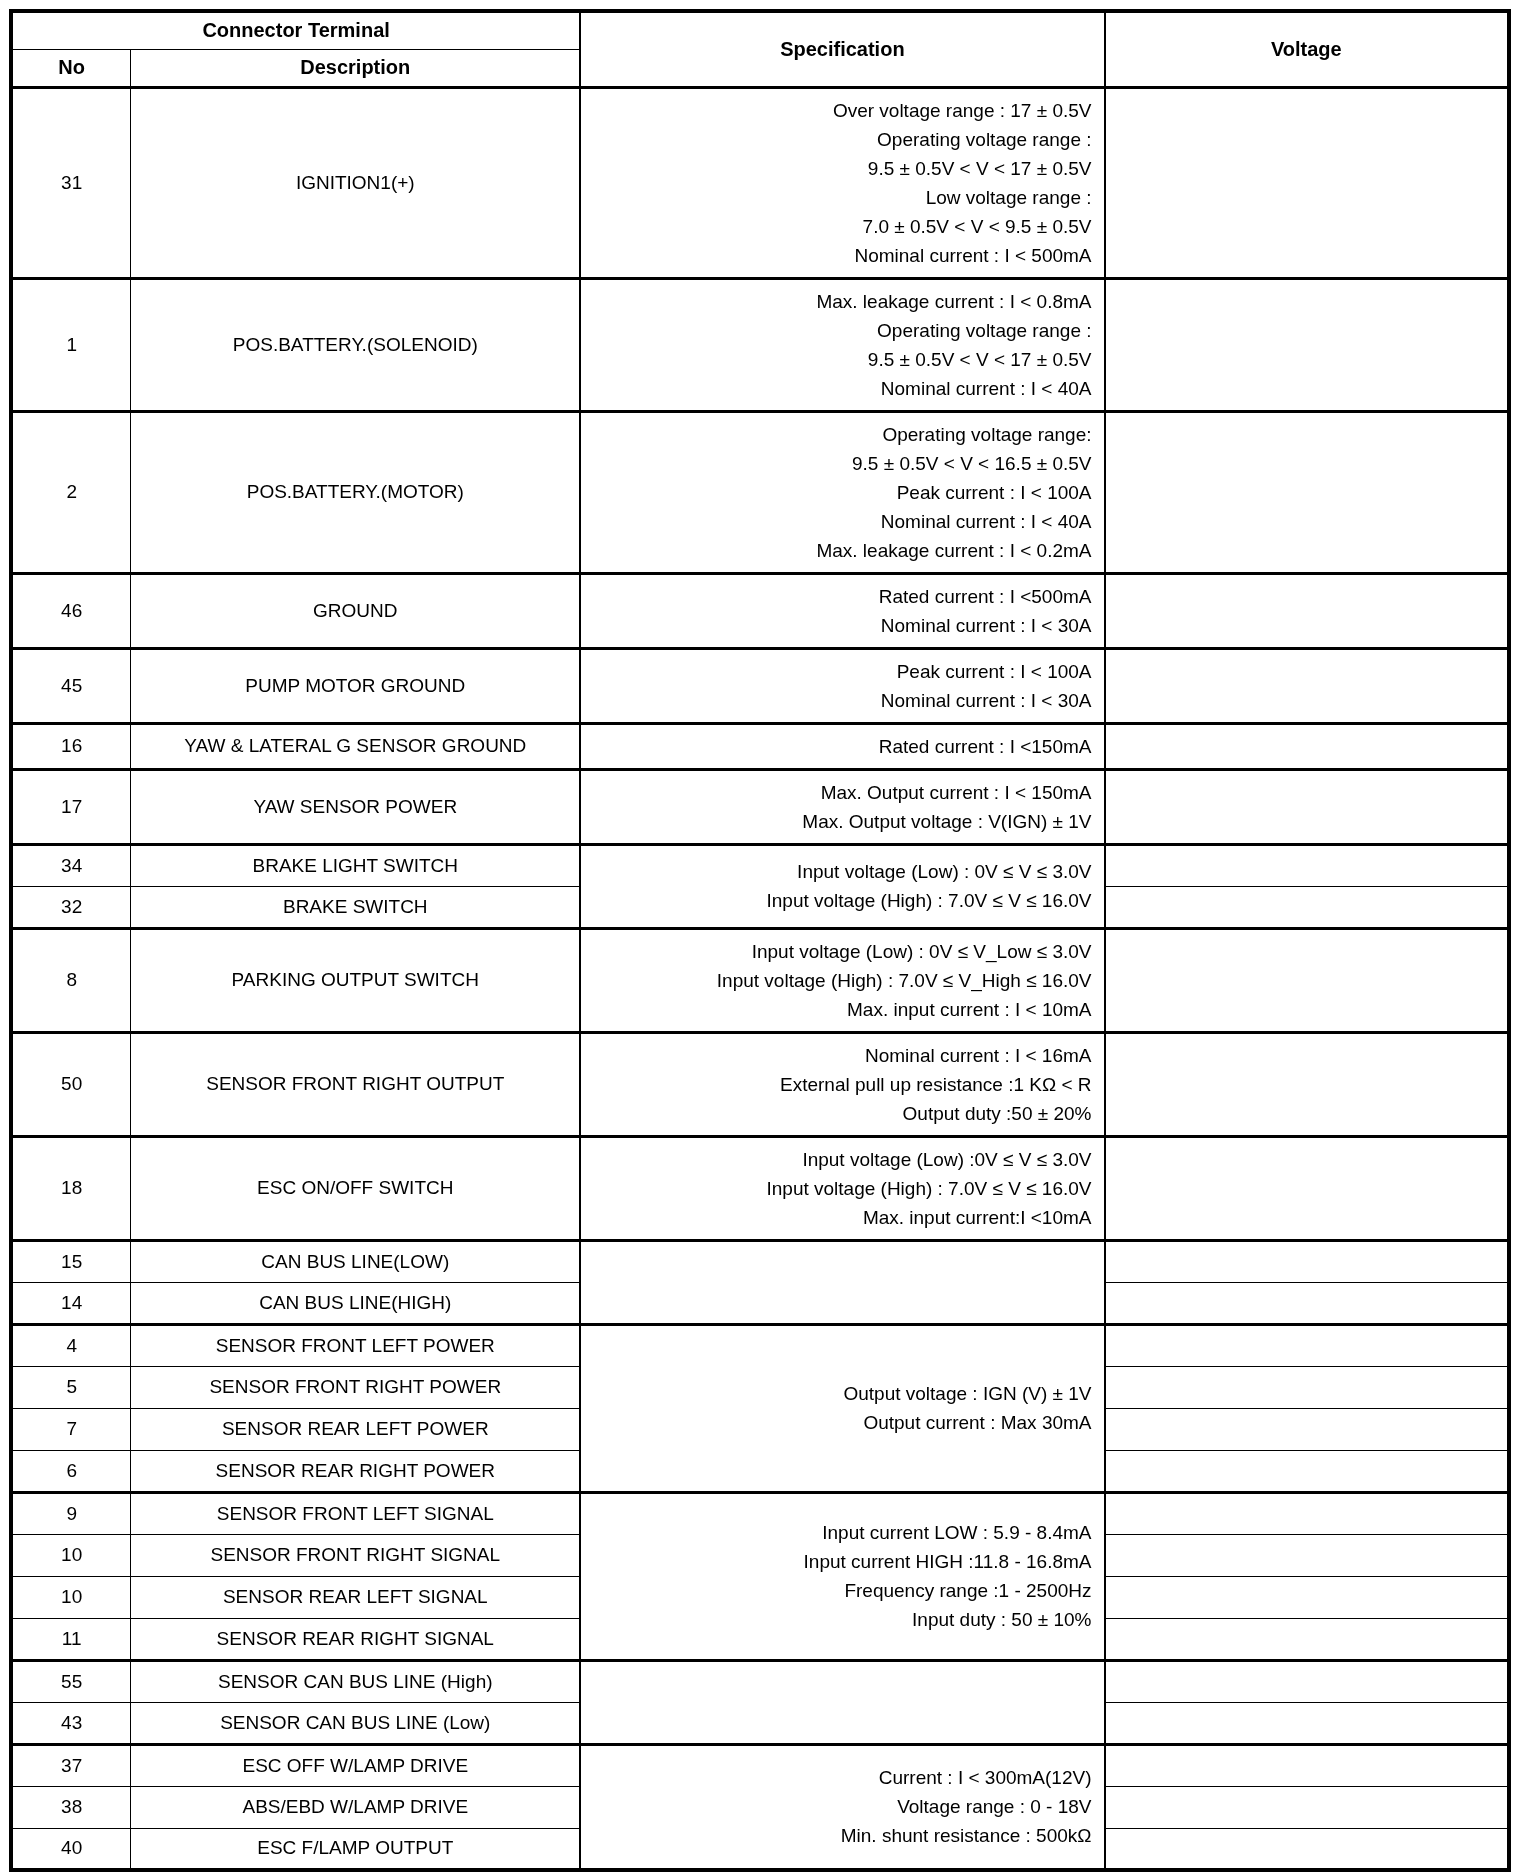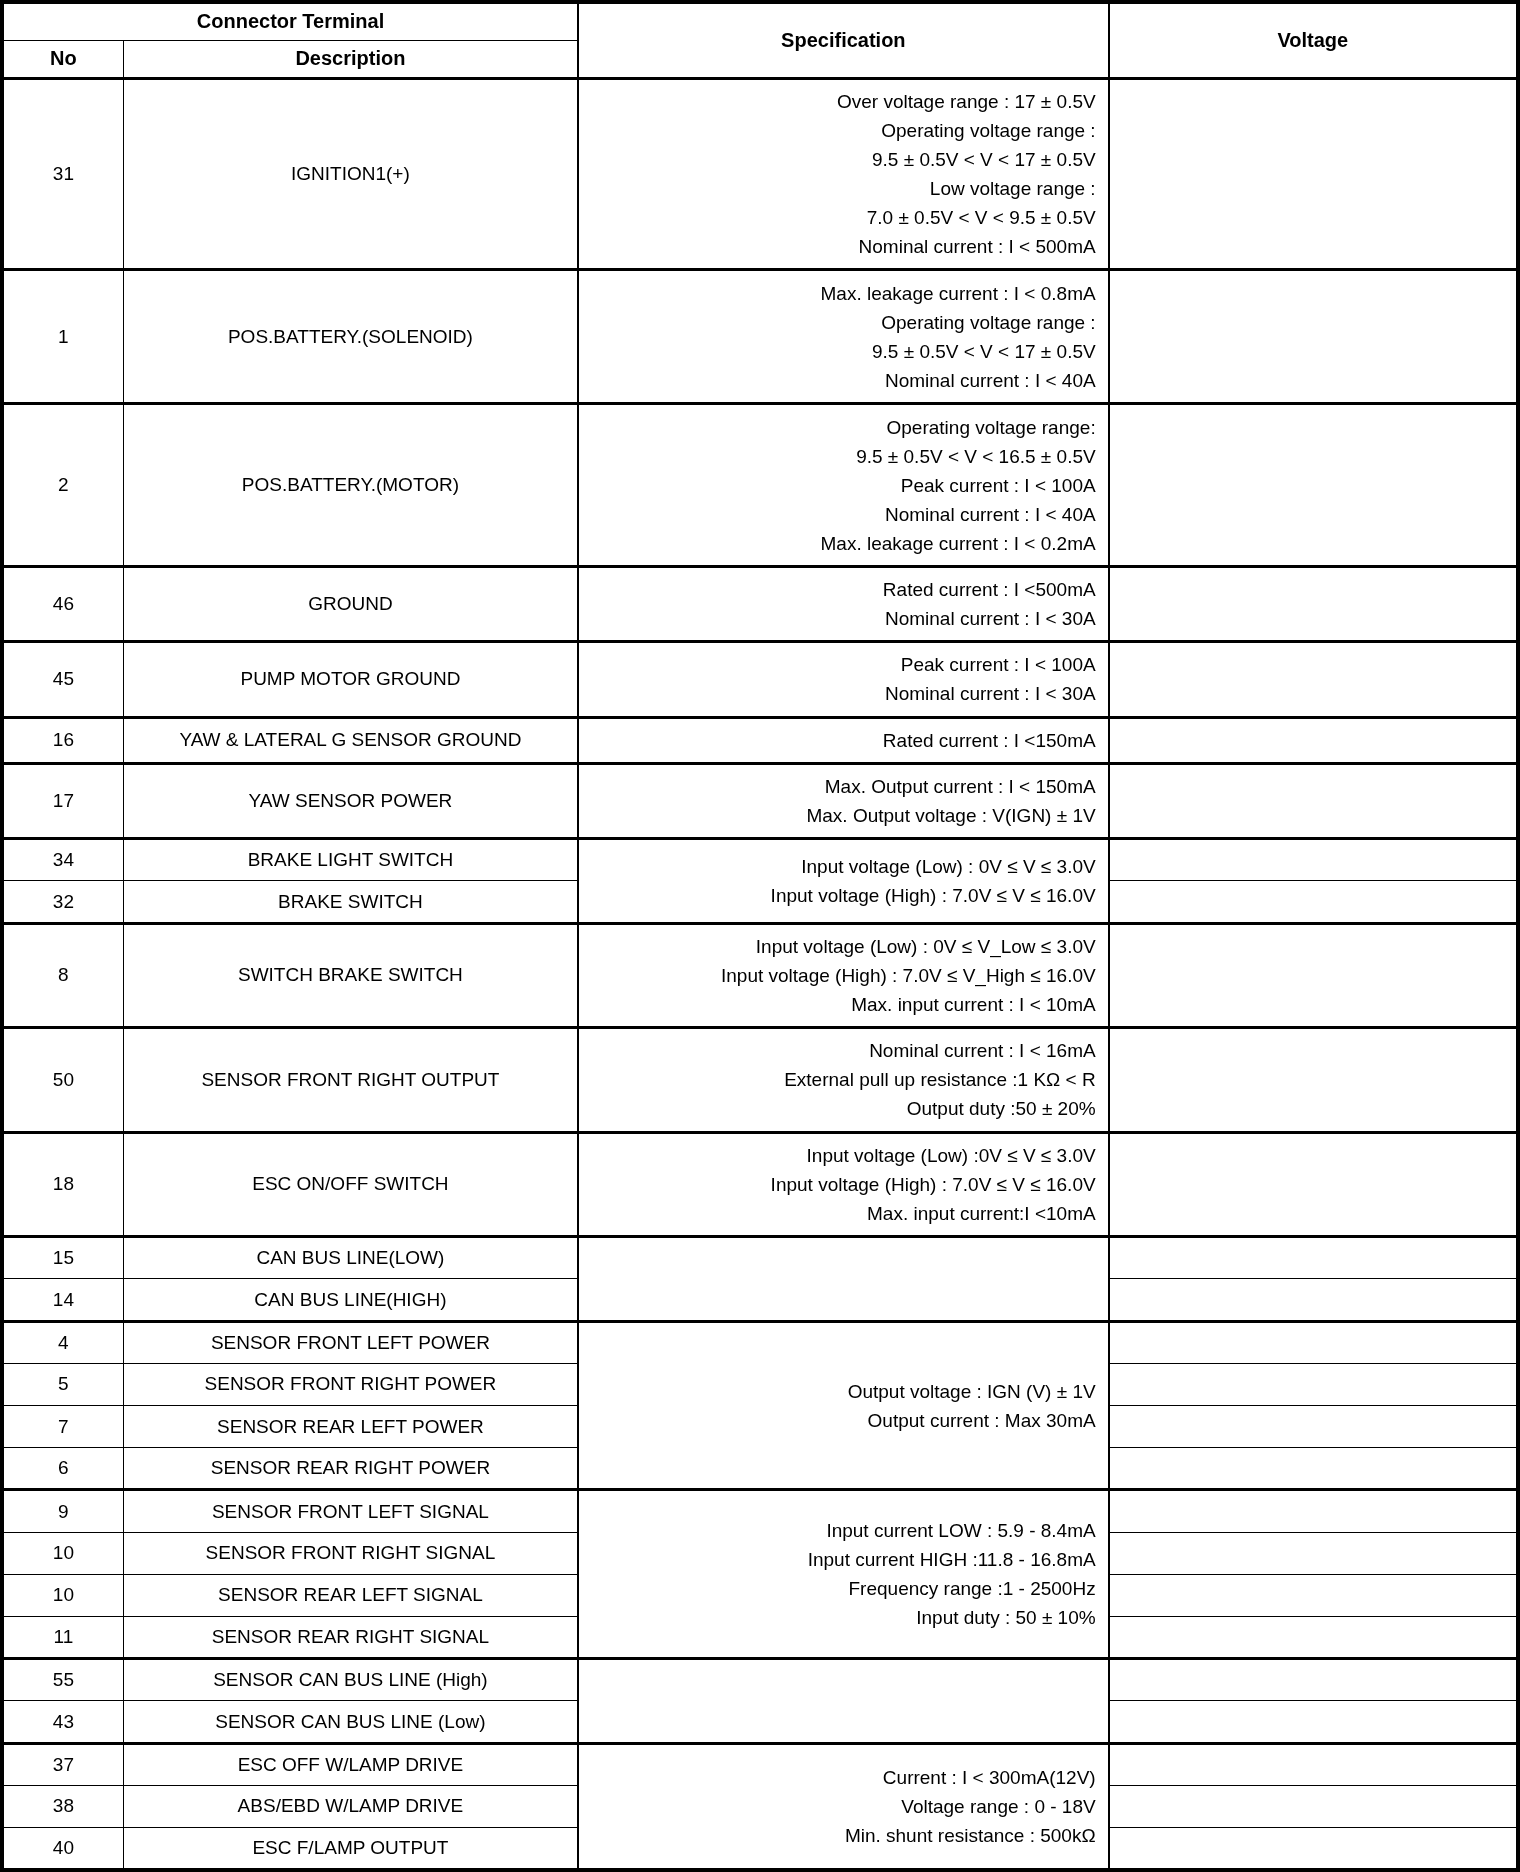--- a/index.html
+++ b/index.html
@@ -5,20 +5,21 @@
   * { box-sizing: border-box; }
   html, body {
     margin: 0; padding: 0;
     background: #ffffff;
     color: #000000;
     font-family: "Liberation Sans", sans-serif;
   }
   .page {
     width: 1520px;
     height: 1872px;
+    padding: 9px;
   }
   table {
     width: 100%;
     height: 100%;
     border-collapse: collapse;
     table-layout: fixed;
     border: 4px solid #000;
   }
   th, td {
     border: 1.5px solid #000;
@@ -147,21 +148,21 @@
       <td class="remark"></td>
     </tr>
     <tr>
       <td class="no">32</td>
       <td class="desc">BRAKE SWITCH</td>
       <td class="remark"></td>
     </tr>
 
     <tr class="group-top">
       <td class="no">8</td>
-      <td class="desc">SWITCH BRAKE SWITCH</td>
+      <td class="desc">PARKING OUTPUT SWITCH</td>
       <td class="spec">Input voltage (Low) : 0V ≤ V_Low ≤ 3.0V
 Input voltage (High) : 7.0V ≤ V_High ≤ 16.0V
 Max. input current : I &lt; 10mA</td>
       <td class="remark"></td>
     </tr>
 
     <tr class="group-top">
       <td class="no">50</td>
       <td class="desc">SENSOR FRONT RIGHT OUTPUT</td>
       <td class="spec">Nominal current : I &lt; 16mA

